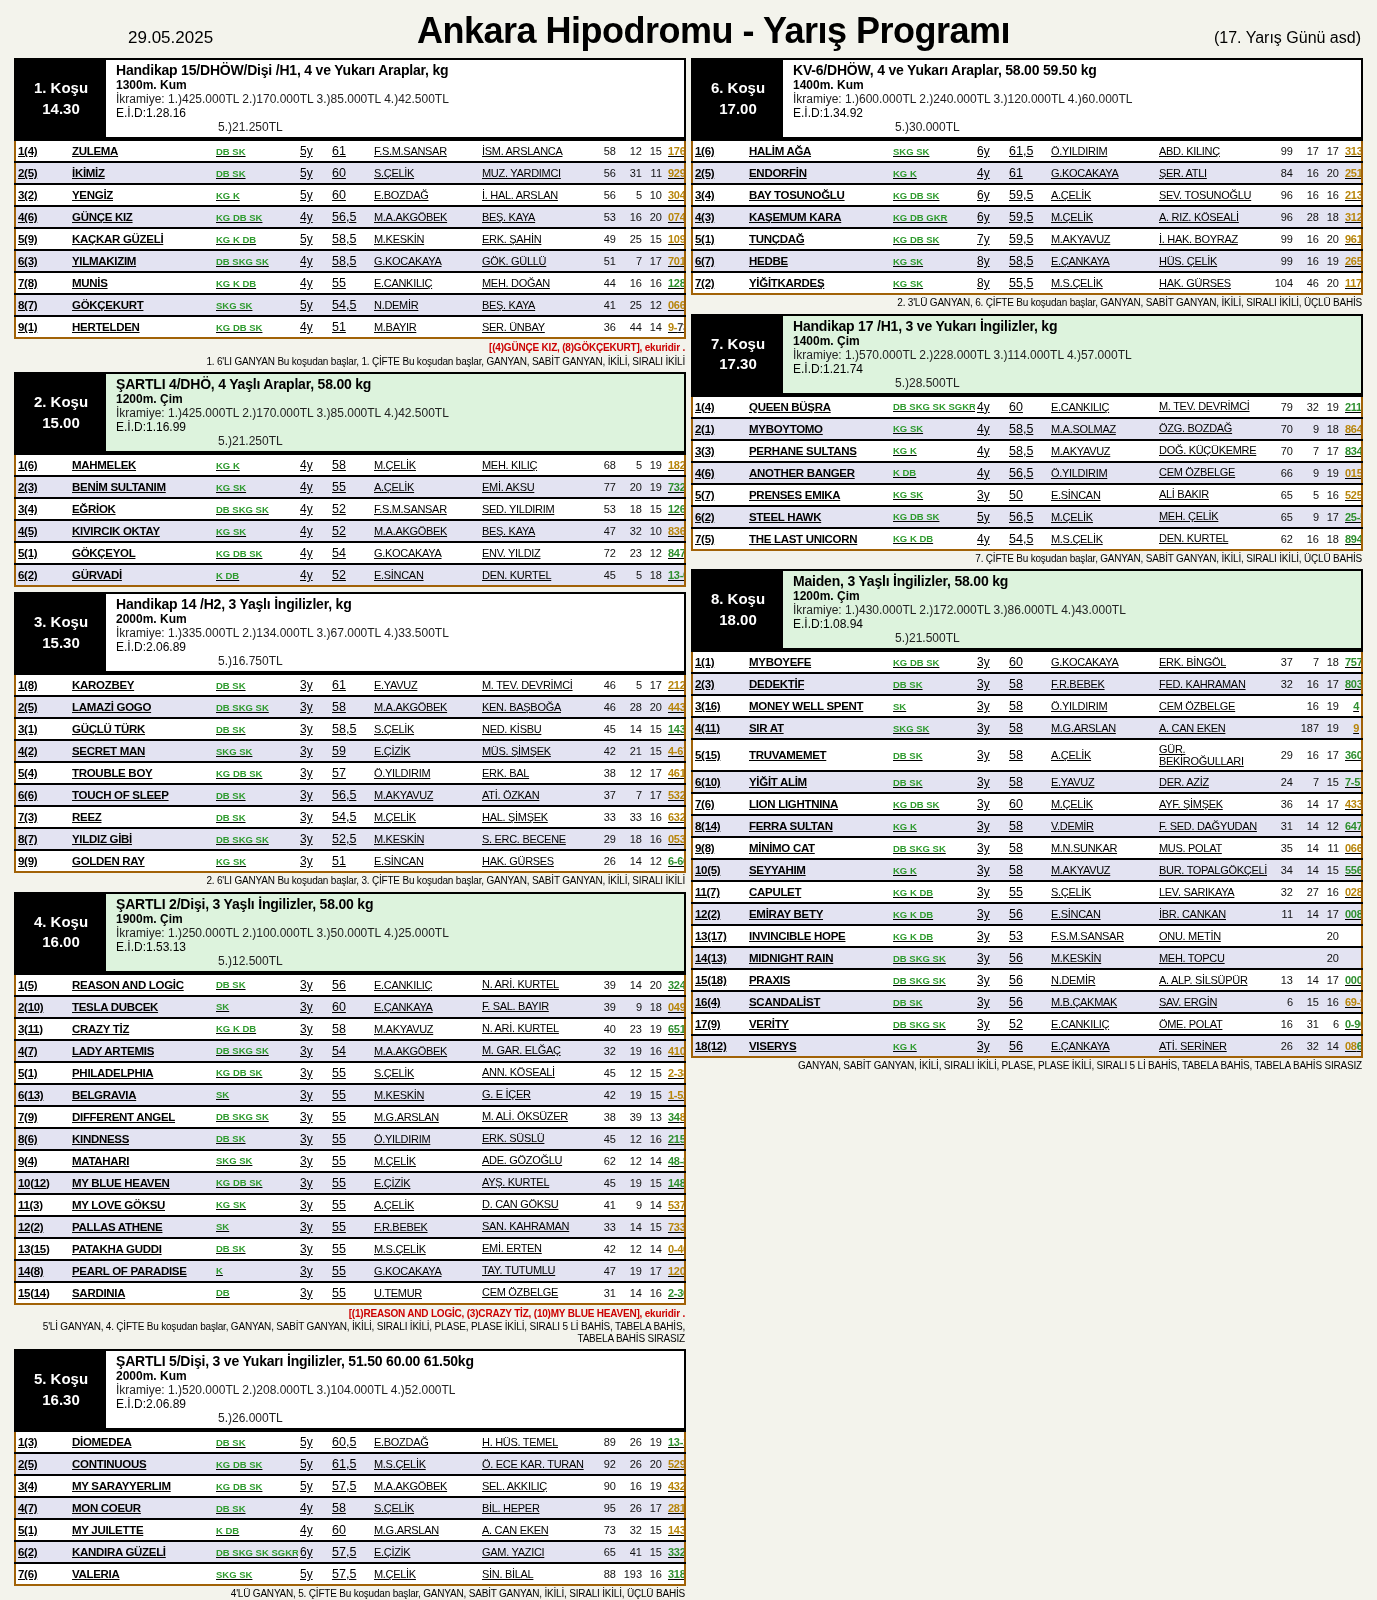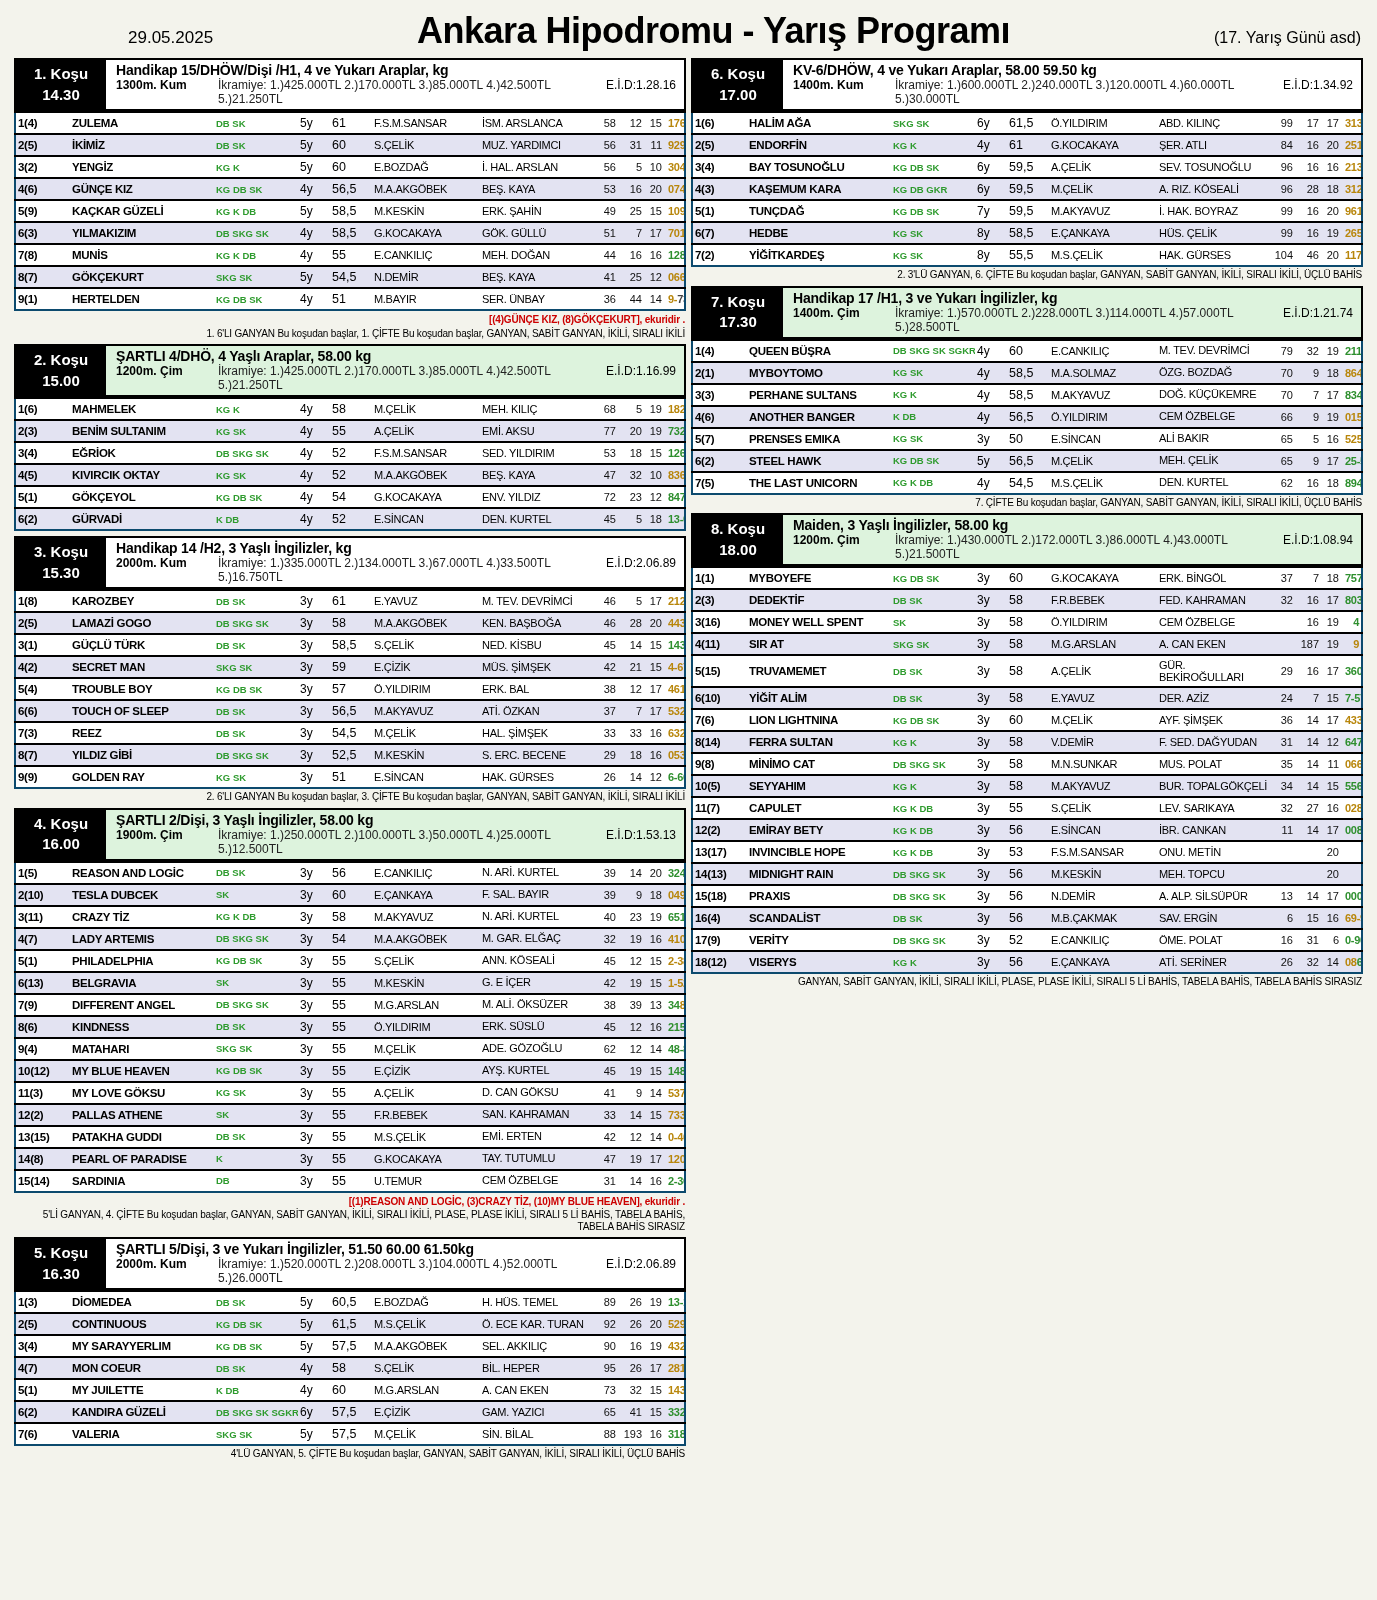--- a/index.html
+++ b/index.html
@@ -17,28 +17,28 @@
   .columns{display:flex;gap:5px;padding:0 14px;}
   .col{width:676px;display:flex;flex-direction:column;}
   .race{margin-bottom:5px;}
   .rhead{display:flex;border:2px solid #000;background:#000;}
   .rno{width:90px;background:#000;color:#fff;text-align:center;font-weight:bold;
        font-size:15px;display:flex;flex-direction:column;justify-content:center;line-height:1.35;}
   .rinfo{flex:1;padding:2px 8px 3px 10px;}
   .tone-yellow .rinfo{background:#ffffff;}
   .tone-green  .rinfo{background:#ddf3dd;}
   .cond{font-size:14px;font-weight:bold;letter-spacing:-0.2px;white-space:nowrap;}
-  .line2{display:flex;font-size:12px;align-items:baseline;}
+  .line2{display:flex;font-size:12px;align-items:baseline;flex-direction:column;}
   .dist{font-weight:bold;width:102px;flex:none;}
   .prize{flex:1;color:#222;}
   .eid{font-weight:normal;white-space:nowrap;}
   .line3{font-size:12px;margin-left:102px;color:#222;}
   table.horses{border-collapse:collapse;width:100%;table-layout:fixed;background:#fff;}
   table.horses tr{border-top:2.5px solid #000;}
-  table.horses{border:2px solid #0c4a6e;}
+  table.horses{border:2px solid #a16207;text-decoration:underline;}
   table.horses tr:nth-child(even){background:#e3e3f2;}
   table.horses td{padding:3px 2px;vertical-align:middle;overflow:hidden;}
   td.c-no{width:50px;font-weight:bold;font-size:11.5px;padding-left:4px;letter-spacing:-0.3px;}
   td.c-name{width:140px;font-weight:bold;font-size:11.5px;letter-spacing:-0.3px;white-space:nowrap;}
   td.c-eq{width:80px;color:#2e9b2e;font-size:9.5px;font-weight:bold;white-space:nowrap;}
   td.c-age{width:28px;font-size:12px;}
   td.c-kg{width:38px;font-size:12.5px;}
   td.c-jk{width:104px;font-size:11px;letter-spacing:-0.3px;white-space:nowrap;}
   td.c-ow{width:108px;font-size:11px;letter-spacing:-0.3px;line-height:1.1;}
   td.c-st{width:70px;font-size:11px;white-space:nowrap;color:#111;}

